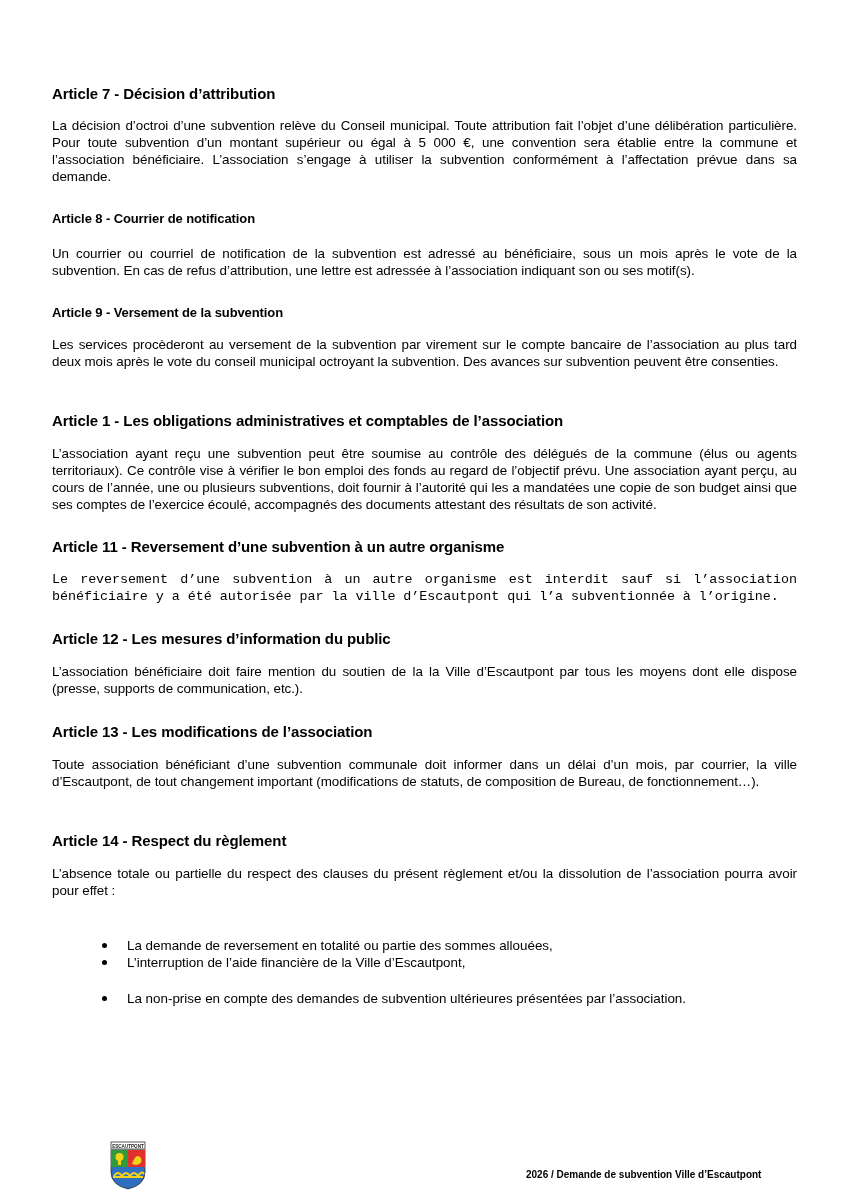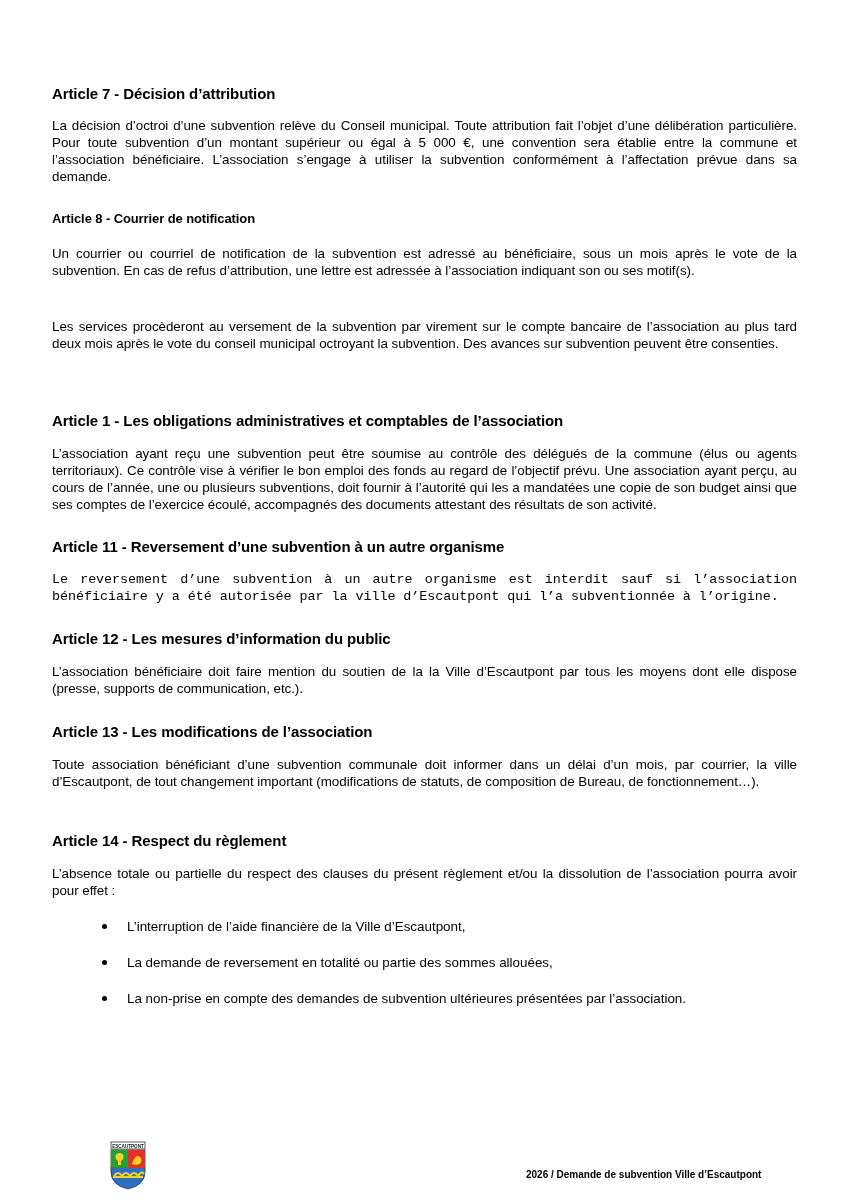--- a/index.html
+++ b/index.html
@@ -92,20 +92,21 @@
     <h2>Article 7 - Décision d’attribution</h2>
     <p style="margin-top:14px;">La décision d’octroi d’une subvention relève du Conseil municipal. Toute attribution fait l’objet d’une délibération particulière. Pour toute subvention d’un montant supérieur ou égal à 5 000 €, une convention sera établie entre la commune et l’association bénéficiaire. L’association s’engage à utiliser la subvention conformément à l’affectation prévue dans sa demande.</p>
   </section>
 
   <section class="article" style="top:210px;">
     <h2 class="big">Article 8 - Courrier de notification</h2>
     <p style="margin-top:17px;">Un courrier ou courriel de notification de la subvention est adressé au bénéficiaire, sous un mois après le vote de la subvention. En cas de refus d’attribution, une lettre est adressée à l’association indiquant son ou ses motif(s).</p>
   </section>
 
   <section class="article" style="top:304px;">
+    <h2 class="big">Article 9 - Versement de la subvention</h2>
     <p style="margin-top:14px;">Les services procèderont au versement de la subvention par virement sur le compte bancaire de l’association au plus tard deux mois après le vote du conseil municipal octroyant la subvention. Des avances sur subvention peuvent être consenties.</p>
   </section>
 
   <section class="article" style="top:412px;">
     <h2>Article 1 - Les obligations administratives et comptables de l’association</h2>
     <p style="margin-top:15px;">L’association ayant reçu une subvention peut être soumise au contrôle des délégués de la commune (élus ou agents territoriaux). Ce contrôle vise à vérifier le bon emploi des fonds au regard de l’objectif prévu. Une association ayant perçu, au cours de l’année, une ou plusieurs subventions, doit fournir à l’autorité qui les a mandatées une copie de son budget ainsi que ses comptes de l’exercice écoulé, accompagnés des documents attestant des résultats de son activité.</p>
   </section>
 
   <section class="article" style="top:538px;">
     <h2>Article 11 - Reversement d’une subvention à un autre organisme</h2>
@@ -121,27 +122,27 @@
     <h2>Article 13 - Les modifications de l’association</h2>
     <p style="margin-top:15px;">Toute association bénéficiant d’une subvention communale doit informer dans un délai d’un mois, par courrier, la ville d’Escautpont, de tout changement important (modifications de statuts, de composition de Bureau, de fonctionnement…).</p>
   </section>
 
   <section class="article" style="top:832px;">
     <h2>Article 14 - Respect du règlement</h2>
     <p style="margin-top:15px;">L’absence totale ou partielle du respect des clauses du présent règlement et/ou la dissolution de l’association pourra avoir pour effet :</p>
   </section>
 
   <ul class="bullets" style="top:918px;">
+    <li style="margin-top:19px;">
+      <span class="dot"></span>
+      <span>La demande de reversement en totalité ou partie des sommes allouées,</span>
+    </li>
     <li>
       <span class="dot"></span>
       <span>L’interruption de l’aide financière de la Ville d’Escautpont,</span>
-    </li>
-    <li style="margin-top:19px;">
-      <span class="dot"></span>
-      <span>La demande de reversement en totalité ou partie des sommes allouées,</span>
     </li>
     <li style="margin-top:19px;">
       <span class="dot"></span>
       <span>La non-prise en compte des demandes de subvention ultérieures présentées par l’association.</span>
     </li>
   </ul>
 </div>
 
 <div class="footer-logo">
   <svg width="40" height="50" viewBox="0 0 40 50">

